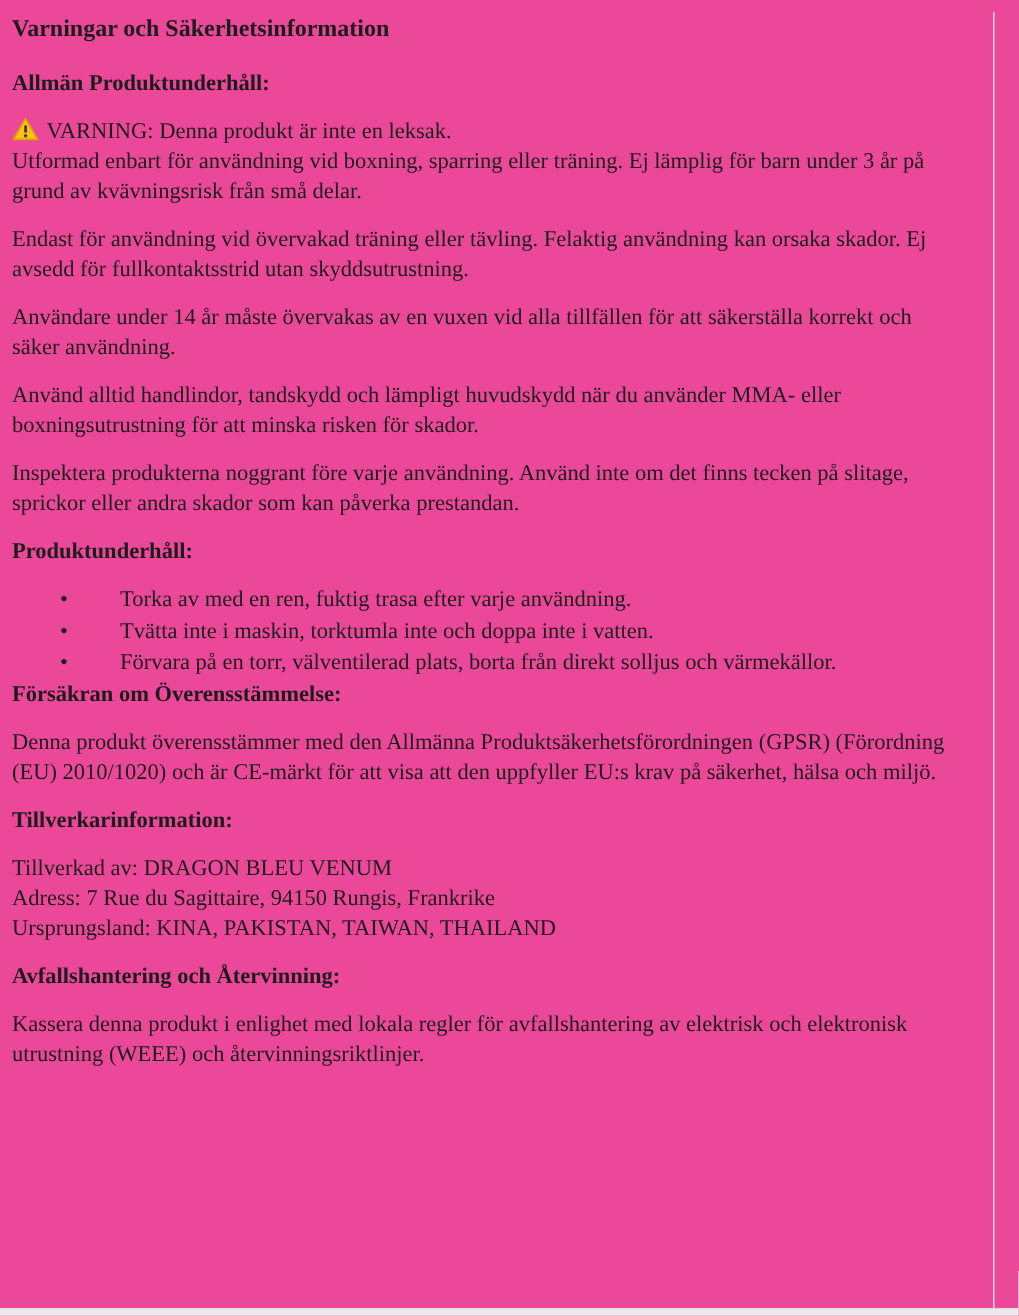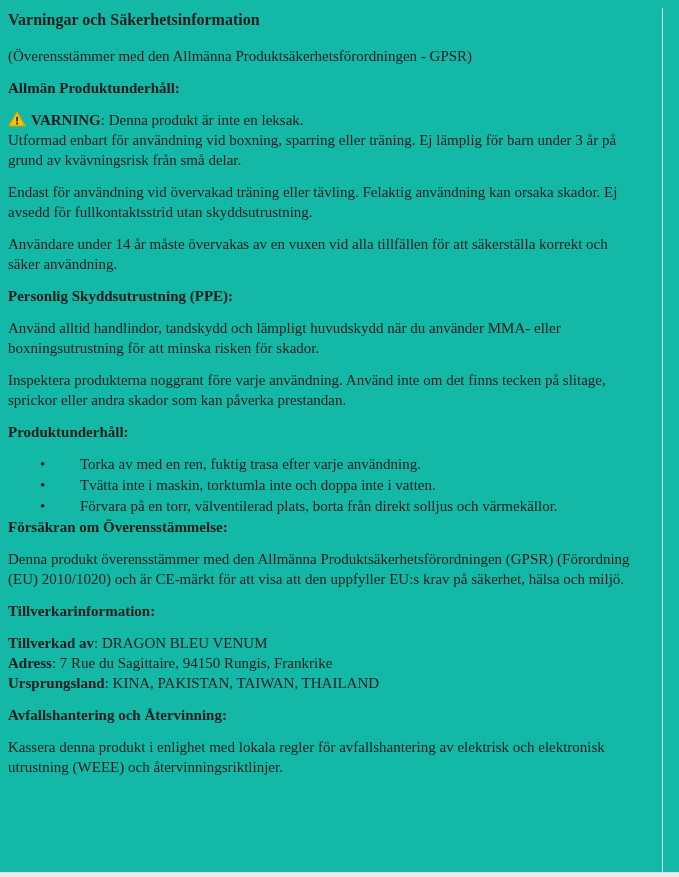--- a/index.html
+++ b/index.html
@@ -4,21 +4,21 @@
 <style>
   html, body {
     margin: 0;
     padding: 0;
     background: #ffffff;
   }
   .page {
     position: relative;
     width: 679px;
     height: 877px;
-    background: #14b8a6;
+    background: #ec4899;
     overflow: hidden;
     font-family: "Liberation Serif", "DejaVu Serif", serif;
     color: #1c1c1c;
     box-sizing: border-box;
     padding: 9px 0 0 8px;
   }
   .content {
     max-width: 624px;
   }
   .page-edge-right {
@@ -83,49 +83,47 @@
     margin-right: 26px;
     flex: 0 0 auto;
   }
   .mfr-line {
     font-size: 15px;
     line-height: 20px;
   }
   .mfr-block {
     margin: 0 0 12px 0;
   }
-  strong { font-weight: bold; }
+  strong { font-weight: normal; }
 </style>
 </head>
 <body>
 
 <div class="page">
   <div class="page-edge-right"></div>
   <div class="page-edge-bottom"></div>
 
   <div class="content">
 
     <h1 class="doc-title">Varningar och Säkerhetsinformation</h1>
 
-    <p class="para">(Överensstämmer med den Allmänna Produktsäkerhetsförordningen - GPSR)</p>
 
     <p class="heading">Allmän Produktunderhåll:</p>
 
     <p class="warning-line"><span class="warn-icon"><svg width="18" height="16" viewBox="0 0 24 22" aria-hidden="true">
             <path d="M12 1.5 L23 20.5 H1 Z" fill="#F7C515" stroke="#DFA400" stroke-width="1.6" stroke-linejoin="round"></path>
             <rect x="10.8" y="7.5" width="2.6" height="7" rx="1.2" fill="#4a3b00"></rect>
             <circle cx="12.1" cy="17.2" r="1.6" fill="#4a3b00"></circle>
           </svg></span><strong>VARNING</strong><span>: Denna produkt är inte en leksak.</span></p>
     <p class="para">Utformad enbart för användning vid boxning, sparring eller träning. Ej lämplig för barn under 3 år på grund av kvävningsrisk från små delar.</p>
 
     <p class="para">Endast för användning vid övervakad träning eller tävling. Felaktig användning kan orsaka skador. Ej avsedd för fullkontaktsstrid utan skyddsutrustning.</p>
 
     <p class="para">Användare under 14 år måste övervakas av en vuxen vid alla tillfällen för att säkerställa korrekt och säker användning.</p>
 
-    <p class="heading">Personlig Skyddsutrustning (PPE):</p>
     <p class="para">Använd alltid handlindor, tandskydd och lämpligt huvudskydd när du använder MMA- eller boxningsutrustning för att minska risken för skador.</p>
 
     <p class="para">Inspektera produkterna noggrant före varje användning. Använd inte om det finns tecken på slitage, sprickor eller andra skador som kan påverka prestandan.</p>
 
     <p class="heading">Produktunderhåll:</p>
     <ul class="bullet-list">
       <li class="bullet-row">
         <span class="bullet-glyph">•</span>
         <span>Torka av med en ren, fuktig trasa efter varje användning.</span>
       </li>

